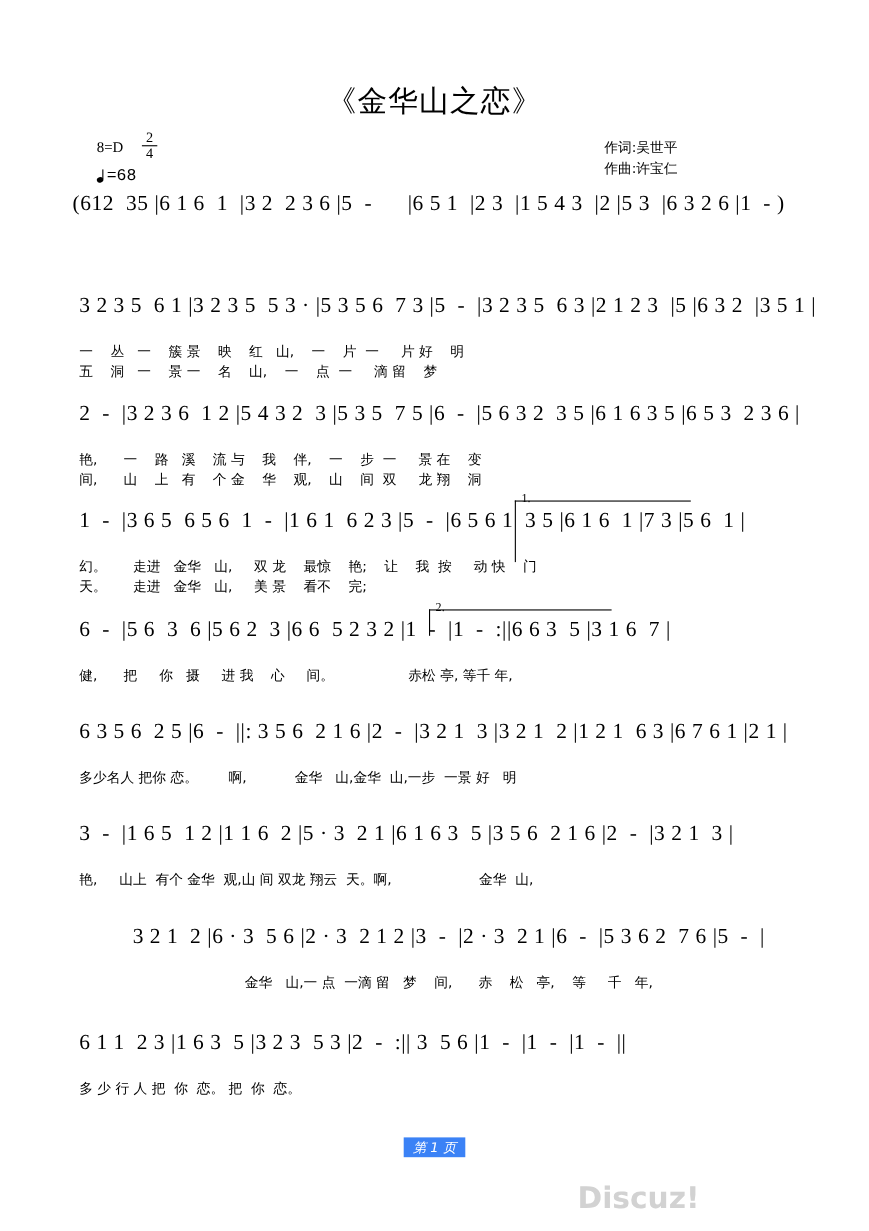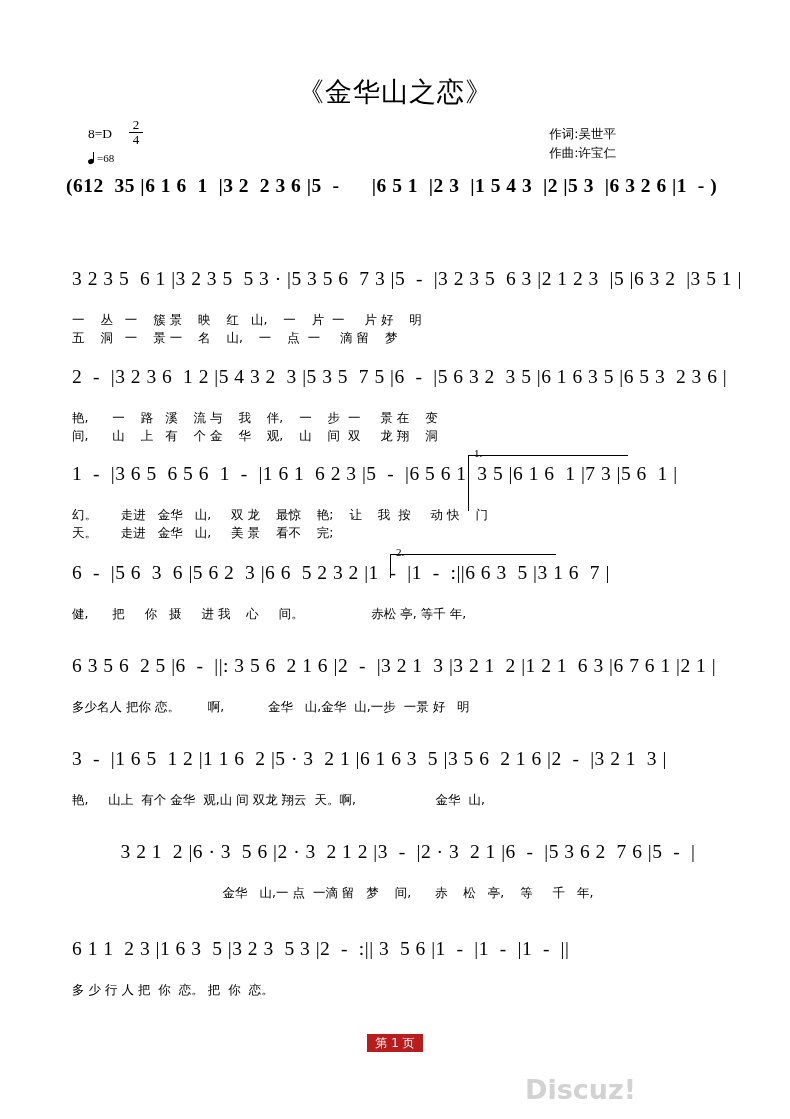--- a/index.html
+++ b/index.html
@@ -56,22 +56,22 @@
     font-size: 13px;
     line-height: 12px;
   }
   .meter .num { display: block; }
   .meter .bar { display: block; width: 14px; height: 1px; background: #000; margin: 1px auto; }
   .meter .den { display: block; }
   .tempo {
     position: absolute;
     left: 88px;
     top: 152px;
-    font-size: 11px;
-    font-family: Liberation Serif, serif;
+    font-size: 15px;
+    font-family: Liberation Mono, monospace;
   }
   .tempo .note {
     display: inline-block;
     position: relative;
     width: 9px;
     height: 12px;
     vertical-align: -2px;
   }
   .tempo .note::before {
     content: "";
@@ -108,23 +108,24 @@
   .footer {
     position: absolute;
     left: 0;
     top: 1035px;
     width: 790px;
     text-align: center;
     font-size: 12px;
     font-family: "DejaVu Sans", sans-serif;
   }
   .footer span {
-    background: #b91c1c;
+    background: #3b82f6;
     color: #fff;
     padding: 2px 8px;
+    font-style: italic;
   }
   .watermark {
     position: absolute;
     right: 28px;
     bottom: 14px;
     font-size: 27px;
     color: #d2d2d2;
     font-family: "DejaVu Sans", sans-serif;
     font-weight: bold;
   }
@@ -155,21 +156,21 @@
   <div class="meter">
     <span class="num">2</span>
     <span class="bar"></span>
     <span class="den">4</span>
   </div>
 
   <div class="tempo">
     <span class="note"></span><span>=68</span>
   </div>
 
-  <div class="row" style="top:175px;font-weight:bold;">
+  <div class="row" style="top:175px;">
     <div class="rawline" style="top:0;left:66px;">(612  35 |6 1 6  1  |3 2  2 3 6 |5  -      |6 5 1  |2 3  |1 5 4 3  |2 |5 3  |6 3 2 6 |1  - )</div>
   </div>
 
   <div class="row" style="top:268px;">
     <div class="rawline" style="top:0;">3 2 3 5  6 1 |3 2 3 5  5 3 · |5 3 5 6  7 3 |5  -  |3 2 3 5  6 3 |2 1 2 3  |5 |6 3 2  |3 5 1 |</div>
     <div class="lyr" style="top:44px;">一    丛   一    簇 景    映    红   山,    一    片  一     片 好    明</div>
     <div class="lyr" style="top:62px;">五    洞   一    景 一    名    山,    一    点  一     滴 留    梦</div>
   </div>
 
   <div class="row" style="top:366px;">

